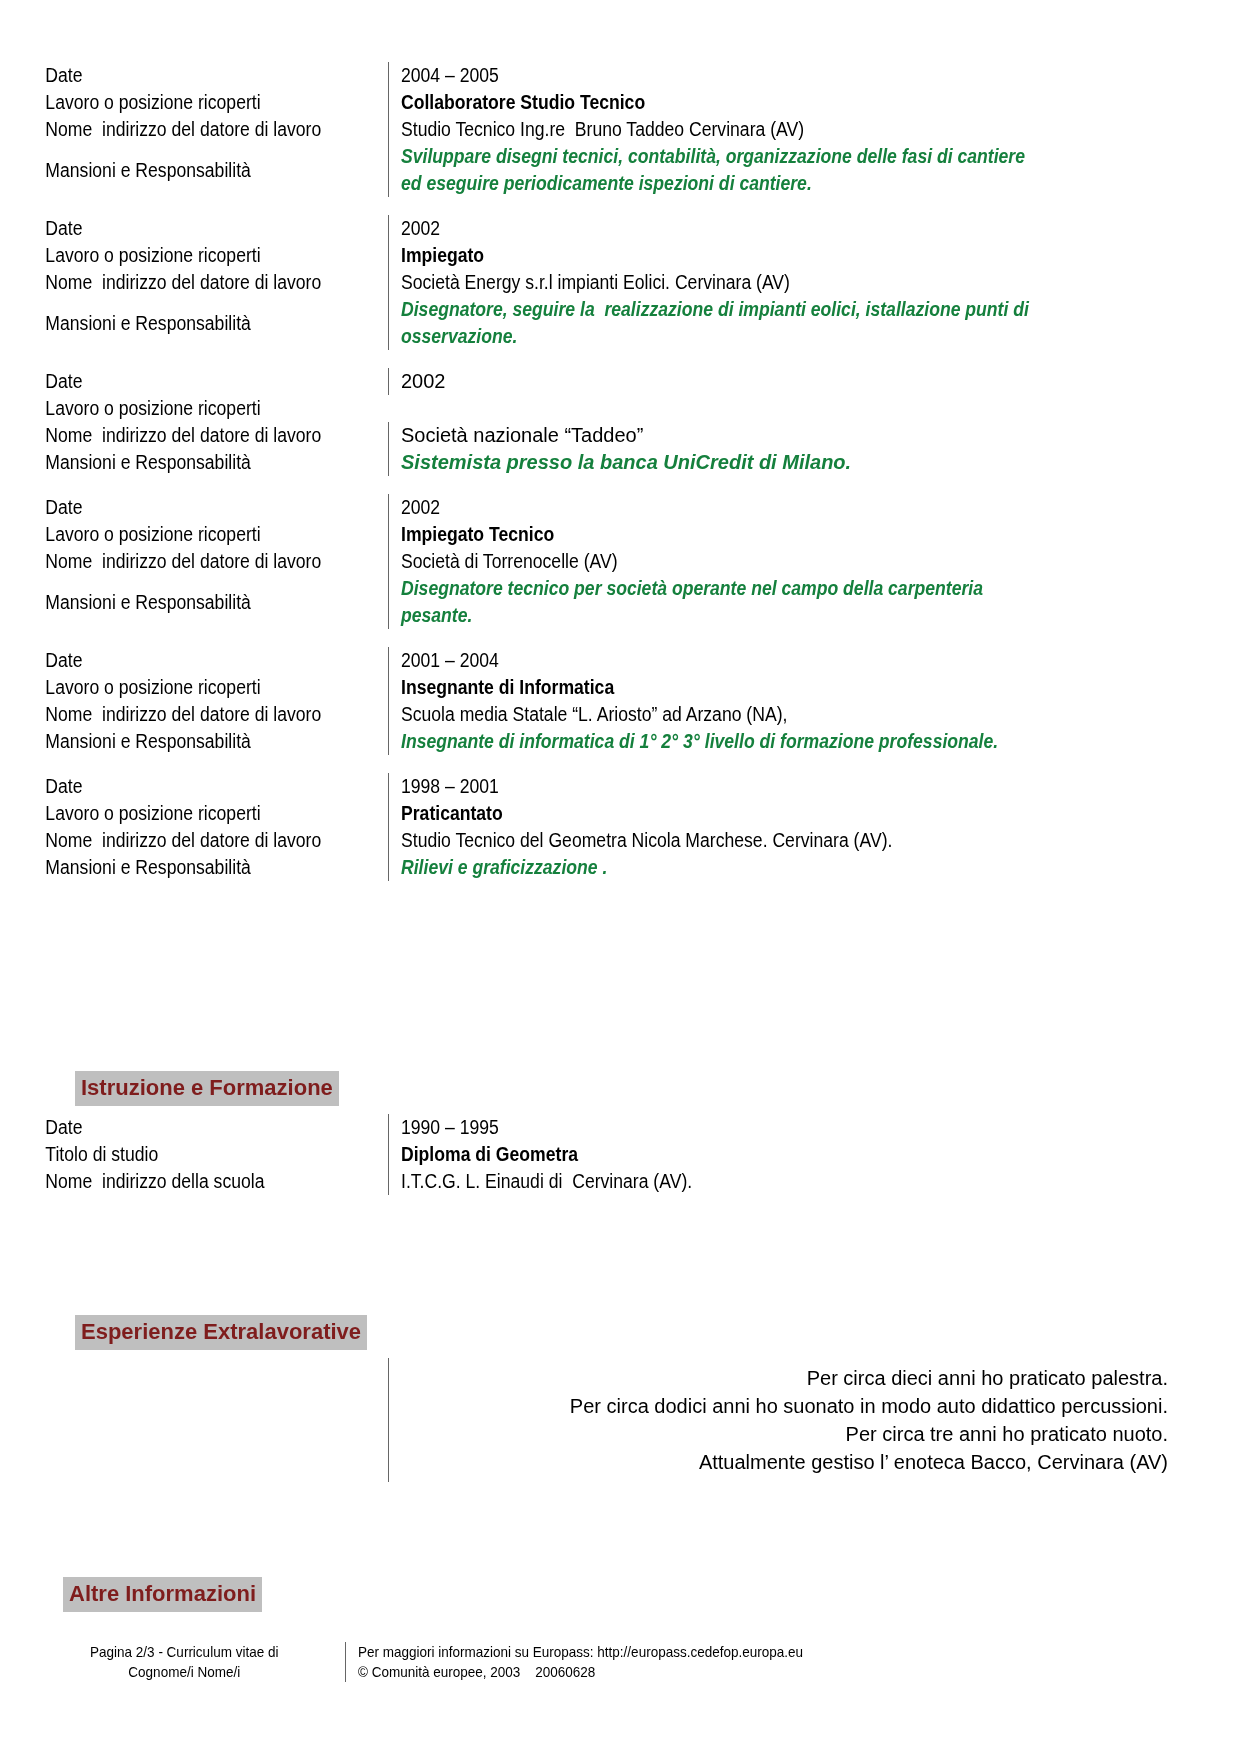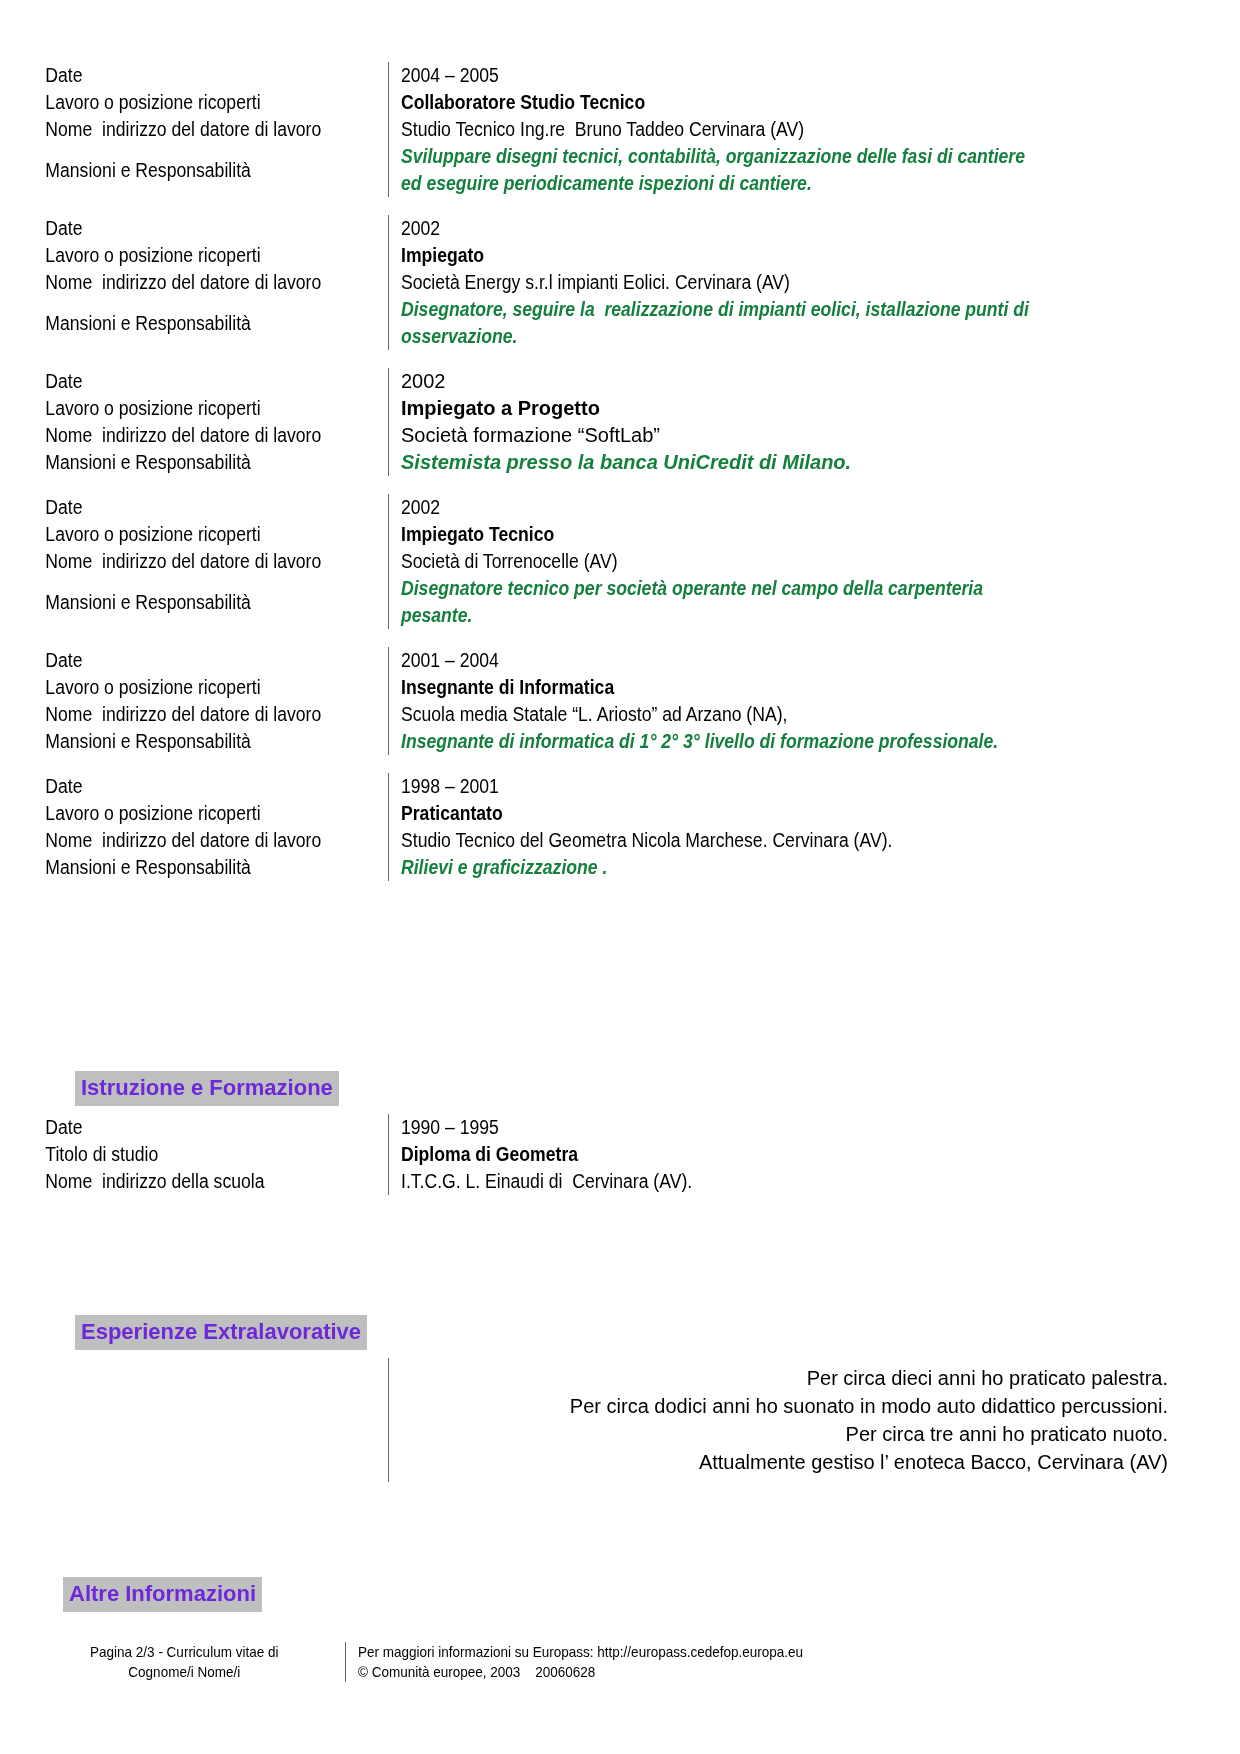--- a/index.html
+++ b/index.html
@@ -49,21 +49,21 @@
   .v-duty  { font-weight:bold; font-style:italic; color:#15803d; }
 
   .block { margin-bottom:18px; }
   .block:last-of-type { margin-bottom:0; }
 
   
   .sec-head { line-height:30px; }
   .sec-head .hl {
     display:inline-block;
     background:#bfbfbf;
-    color:#6d28d9;
+    color:#7f1d1d;
     font-weight:bold;
     font-size:22px;
     padding:2px 6px 3px 6px;
   }
   .sec-head.edu   { margin:190px 0 8px 75px; }
   .sec-head.extra { margin:120px 0 8px 75px; }
   .sec-head.other { margin:95px  0 30px 63px; }
 
   
   .extra-row {
@@ -162,28 +162,25 @@
 
     <div class="block">
       <div class="row">
         <div class="cell label"><span class="txt cond">Date</span></div>
         <div class="cell value">
             <span class="txt">2002</span>
           </div>
       </div>
       <div class="row">
         <div class="cell label"><span class="txt cond">Lavoro o posizione ricoperti</span></div>
-        <div class="cell value v-bold">
-            <span class="txt">Impiegato a Progetto</span>
-          </div>
-      </div>
-      <div class="row">
-        <div class="cell label"><span class="txt cond">Nome  indirizzo del datore di lavoro</span></div>
-        <div class="cell value">
-            <span class="txt">Società formazione “SoftLab”</span>
+      </div>
+      <div class="row">
+        <div class="cell label"><span class="txt cond">Nome  indirizzo del datore di lavoro</span></div>
+        <div class="cell value">
+            <span class="txt">Società nazionale “Taddeo”</span>
           </div>
       </div>
       <div class="row">
         <div class="cell label"><span class="txt cond">Mansioni e Responsabilità</span></div>
         <div class="cell value v-duty">
             <span class="txt">Sistemista presso la banca UniCredit di Milano.</span>
           </div>
       </div>
     </div>
 

